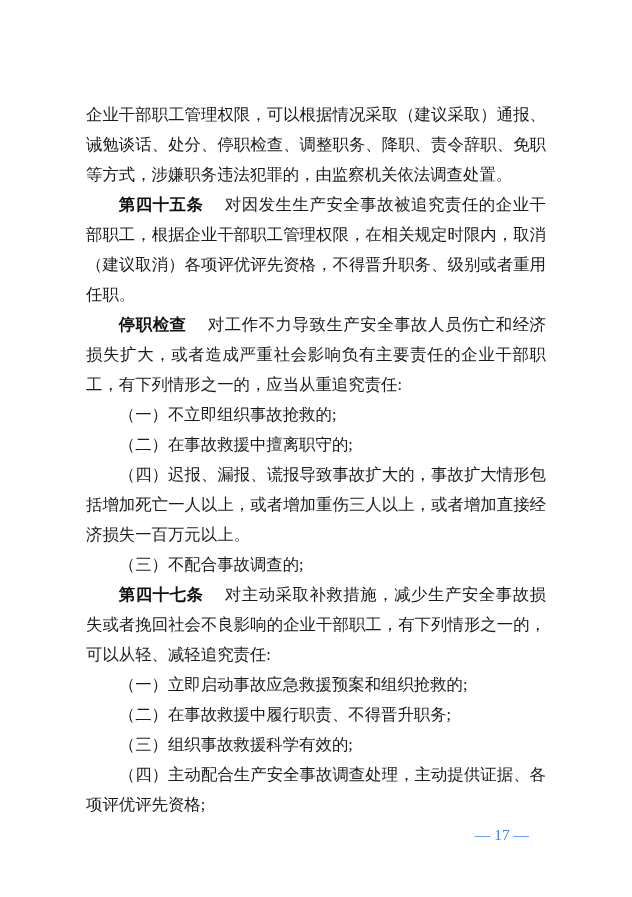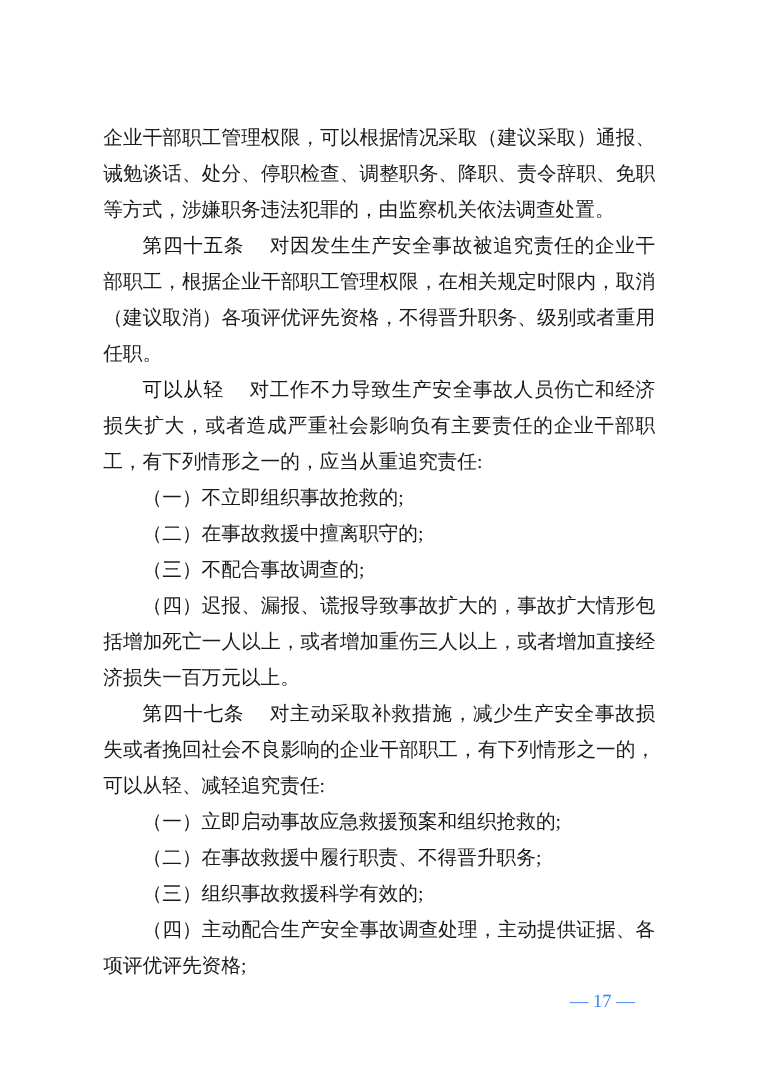--- a/index.html
+++ b/index.html
@@ -30,21 +30,21 @@
     text-justify: inter-character;
   }
   .para {
     margin: 0;
     padding: 0;
   }
   .para.indent {
     text-indent: 2em;
   }
   .article-num {
-    font-weight: 400;
+    font-weight: 700;
     margin-right: 1.3em;
     color: #111111;
   }
   .footer-line {
     margin: 0;
     padding-right: 17px;
     text-align: right;
     font-size: 15.5px;
     line-height: 30px;
     color: #3b82f6;
@@ -66,37 +66,37 @@
 
   <p class="para no-indent">
     <span class="para-text">企业干部职工管理权限，可以根据情况采取（建议采取）通报、诫勉谈话、处分、停职检查、调整职务、降职、责令辞职、免职等方式，涉嫌职务违法犯罪的，由监察机关依法调查处置。</span>
   </p>
 
   <p class="para indent">
     <b class="article-num">第四十五条</b><span class="para-text">对因发生生产安全事故被追究责任的企业干部职工，根据企业干部职工管理权限，在相关规定时限内，取消（建议取消）各项评优评先资格，不得晋升职务、级别或者重用任职。</span>
   </p>
 
   <p class="para indent">
-    <b class="article-num">可以从轻</b><span class="para-text">对工作不力导致生产安全事故人员伤亡和经济损失扩大，或者造成严重社会影响负有主要责任的企业干部职工，有下列情形之一的，应当从重追究责任:</span>
+    <b class="article-num">停职检查</b><span class="para-text">对工作不力导致生产安全事故人员伤亡和经济损失扩大，或者造成严重社会影响负有主要责任的企业干部职工，有下列情形之一的，应当从重追究责任:</span>
   </p>
 
   <p class="para indent">
     <span class="para-text">（一）不立即组织事故抢救的;</span>
   </p>
 
   <p class="para indent">
     <span class="para-text">（二）在事故救援中擅离职守的;</span>
   </p>
 
   <p class="para indent">
-    <span class="para-text">（三）不配合事故调查的;</span>
+    <span class="para-text">（四）迟报、漏报、谎报导致事故扩大的，事故扩大情形包括增加死亡一人以上，或者增加重伤三人以上，或者增加直接经济损失一百万元以上。</span>
   </p>
 
   <p class="para indent">
-    <span class="para-text">（四）迟报、漏报、谎报导致事故扩大的，事故扩大情形包括增加死亡一人以上，或者增加重伤三人以上，或者增加直接经济损失一百万元以上。</span>
+    <span class="para-text">（三）不配合事故调查的;</span>
   </p>
 
   <p class="para indent">
     <b class="article-num">第四十七条</b><span class="para-text">对主动采取补救措施，减少生产安全事故损失或者挽回社会不良影响的企业干部职工，有下列情形之一的，可以从轻、减轻追究责任:</span>
   </p>
 
   <p class="para indent">
     <span class="para-text">（一）立即启动事故应急救援预案和组织抢救的;</span>
   </p>
 

